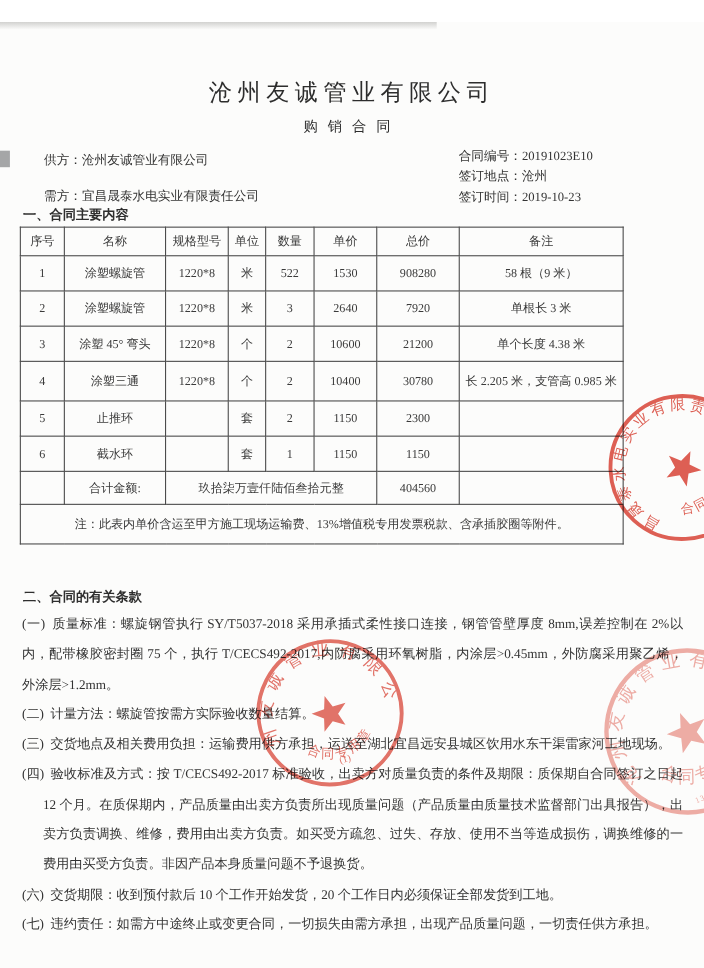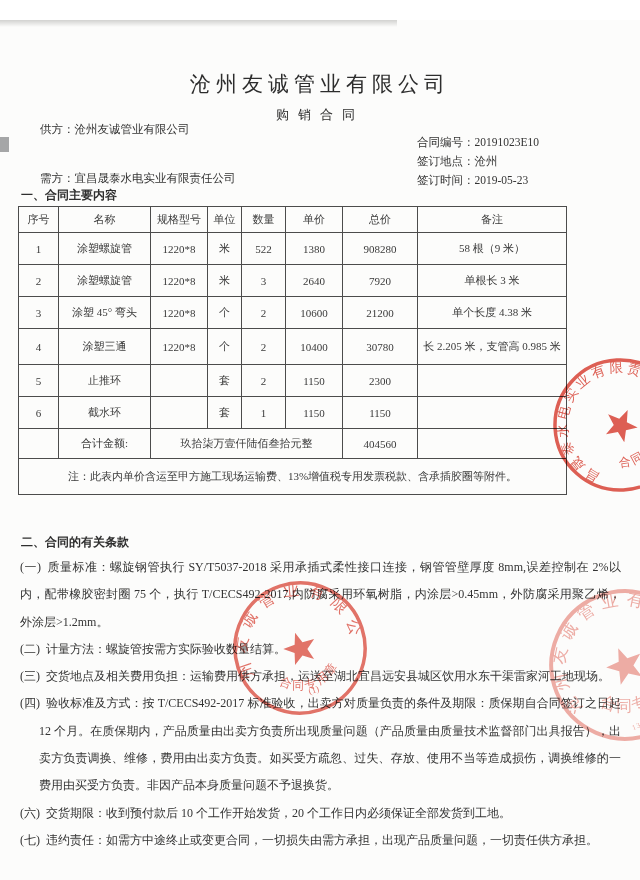--- a/index.html
+++ b/index.html
@@ -6,21 +6,21 @@
   .page{position:relative;width:640px;height:880px;background:#fcfcfb;overflow:hidden;
         font-family:"Liberation Serif","DejaVu Serif",serif;color:#333;margin-top:20px;}
   .top-edge{position:absolute;top:0;left:0;width:62%;height:7px;
         background:linear-gradient(to bottom,#d2d2d0,rgba(255,255,255,0));}
   .scan-mark{position:absolute;left:0;top:117px;width:9px;height:15px;background:#8f9092;opacity:.8;}
   .title{position:absolute;top:50px;left:0;width:100%;text-align:center;
         font-size:21px;letter-spacing:5px;font-weight:500;color:#2d2d2d;}
   .subtitle{position:absolute;top:86px;left:0;width:100%;text-align:center;
         font-size:13px;letter-spacing:9px;font-weight:500;color:#2d2d2d;}
   .line{position:absolute;font-size:11.5px;color:#333;white-space:nowrap;}
-  .supplier-line{left:40px;top:102px;}
+  .supplier-line{left:40px;top:118px;}
   .buyer-line{left:40px;top:151px;}
   .meta{position:absolute;left:417px;top:113px;font-size:11.5px;line-height:19px;color:#333;}
   .meta div{white-space:nowrap;}
   .sec{position:absolute;font-size:12px;font-weight:600;color:#2e2e2e;white-space:nowrap;text-align:right;}
   .sec1{left:21px;top:167px;}
   .attach{left:22px;top:488px;font-weight:500;}
   .sec2{left:21px;top:514px;}
   table.items{position:absolute;left:18px;top:186px;width:548px;border-collapse:collapse;
         table-layout:fixed;font-size:11px;color:#3a3a3a;text-align:center;}
   table.items td{border:1px solid #4c4c4c;padding:1px 3px;overflow:hidden;}
@@ -48,21 +48,21 @@
   <div class="scan-mark"></div>
 
   <div class="title">沧州友诚管业有限公司</div>
   <div class="subtitle">购销合同</div>
 
   <div class="line supplier-line"><span>供方：</span><span>沧州友诚管业有限公司</span></div>
 
   <div class="meta">
     <div><span>合同编号：</span><span>20191023E10</span></div>
     <div><span>签订地点：</span><span>沧州</span></div>
-    <div><span>签订时间：</span><span>2019-05-23</span></div>
+    <div><span>签订时间：</span><span>2019-10-23</span></div>
   </div>
 
   <div class="line buyer-line"><span>需方：</span><span>宜昌晟泰水电实业有限责任公司</span></div>
 
   <div class="sec sec1">一、合同主要内容</div>
 
   <table class="items">
     <colgroup>
       <col style="width:40px">
         <col style="width:92px">
@@ -83,21 +83,21 @@
       <td>单价</td>
       <td>总价</td>
       <td>备注</td>
     </tr>
     <tr class="rrow">
       <td>1</td>
       <td>涂塑螺旋管</td>
       <td>1220*8</td>
       <td>米</td>
       <td>522</td>
-      <td>1380</td>
+      <td>1530</td>
       <td>908280</td>
       <td>58 根（9 米）</td>
     </tr>
     <tr class="rrow">
       <td>2</td>
       <td>涂塑螺旋管</td>
       <td>1220*8</td>
       <td>米</td>
       <td>3</td>
       <td>2640</td>

